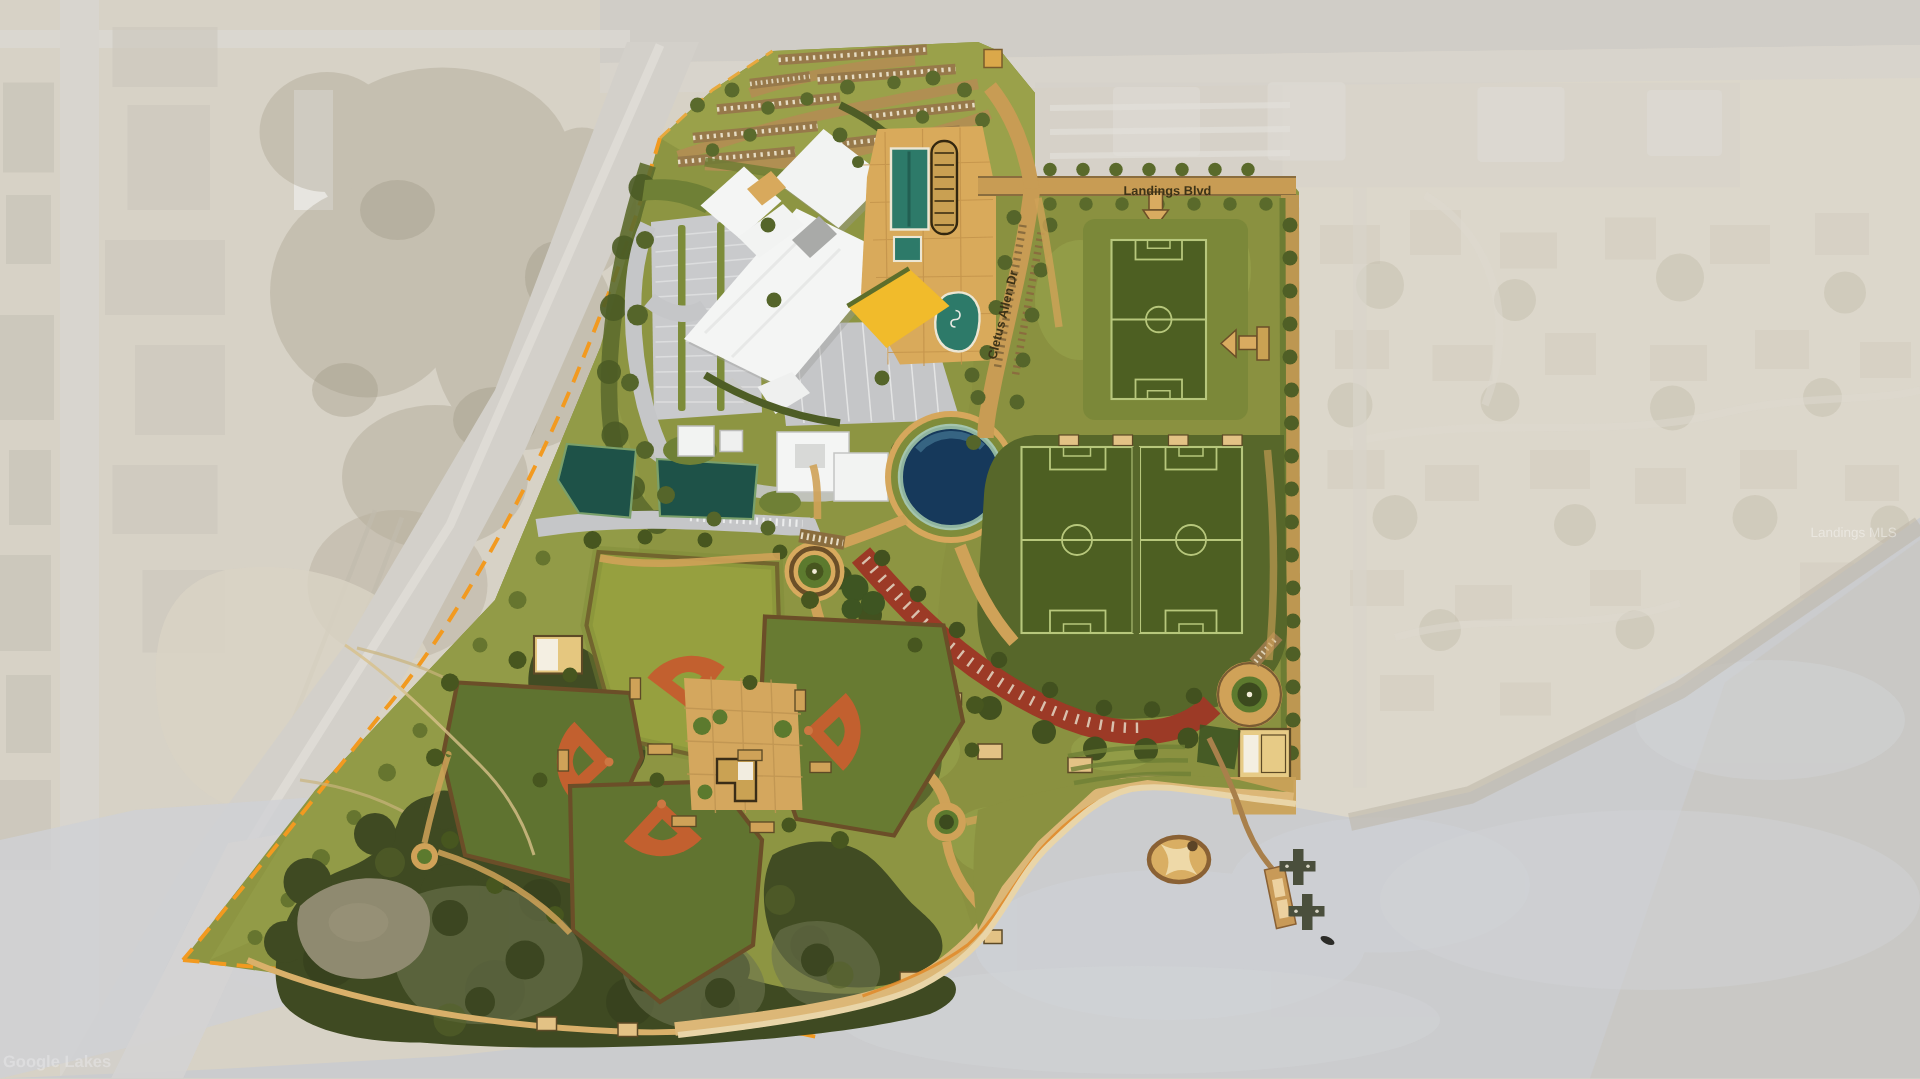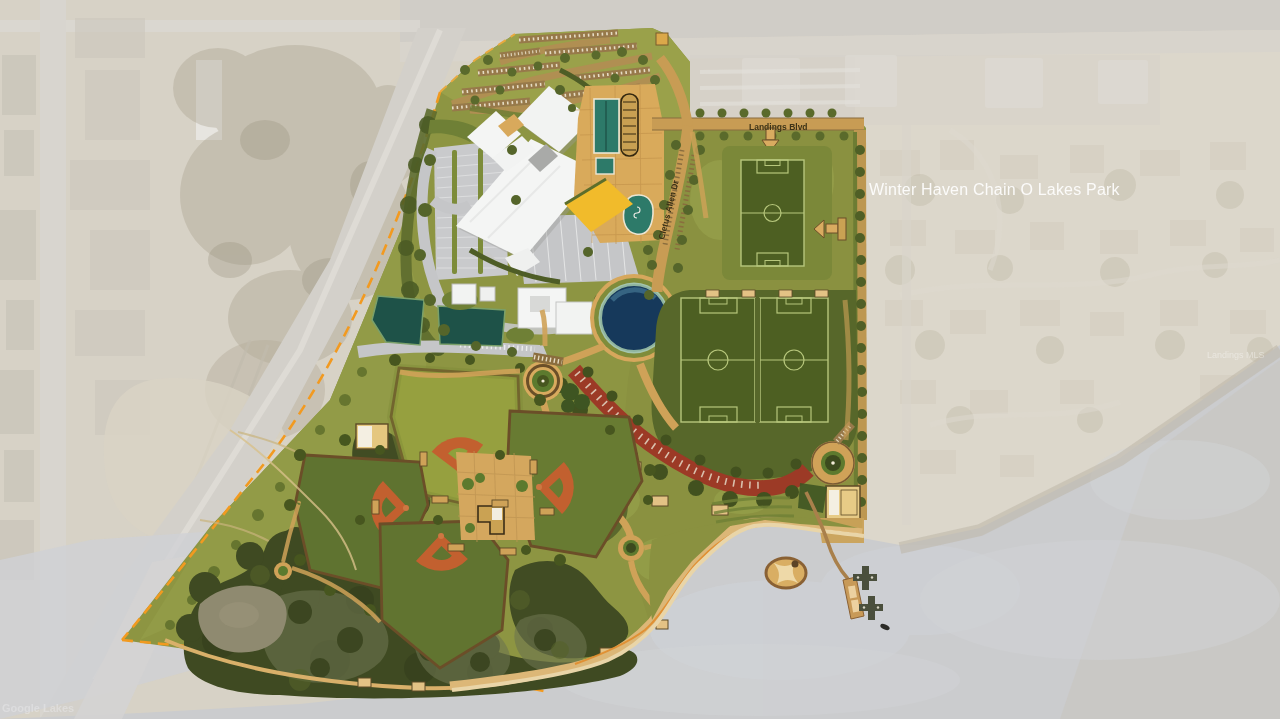--- a/index.html
+++ b/index.html
@@ -873,18 +873,17 @@
 <path d="M786,560 C789,568 793,571 802,573 C793,575 789,578 786,587 C783,578 779,575 770,573 C779,571 783,568 786,560 Z" fill="#eed9a8" transform="rotate(40 786 573)"></path>
 <circle cx="795" cy="564" r="3.5" fill="#5c4427"></circle>
 </g>
 
 <text x="749" y="130" font-family="Liberation Sans, sans-serif" font-size="8.5" font-weight="bold" fill="#3d3317">Landings Blvd</text>
 
 <text x="664" y="240" font-family="Liberation Sans, sans-serif" font-size="8.5" font-weight="bold" fill="#3d3317" transform="rotate(-76 664 240)">Cletus Allen Dr</text>
 
 </svg>
 
-<div class="title">Winter Haven Chain O Lakes Park</div>
 
 <div class="gearth">Google Lakes</div>
 
 <div class="mls">Landings MLS</div>
 </div>
 
 </body></html>

